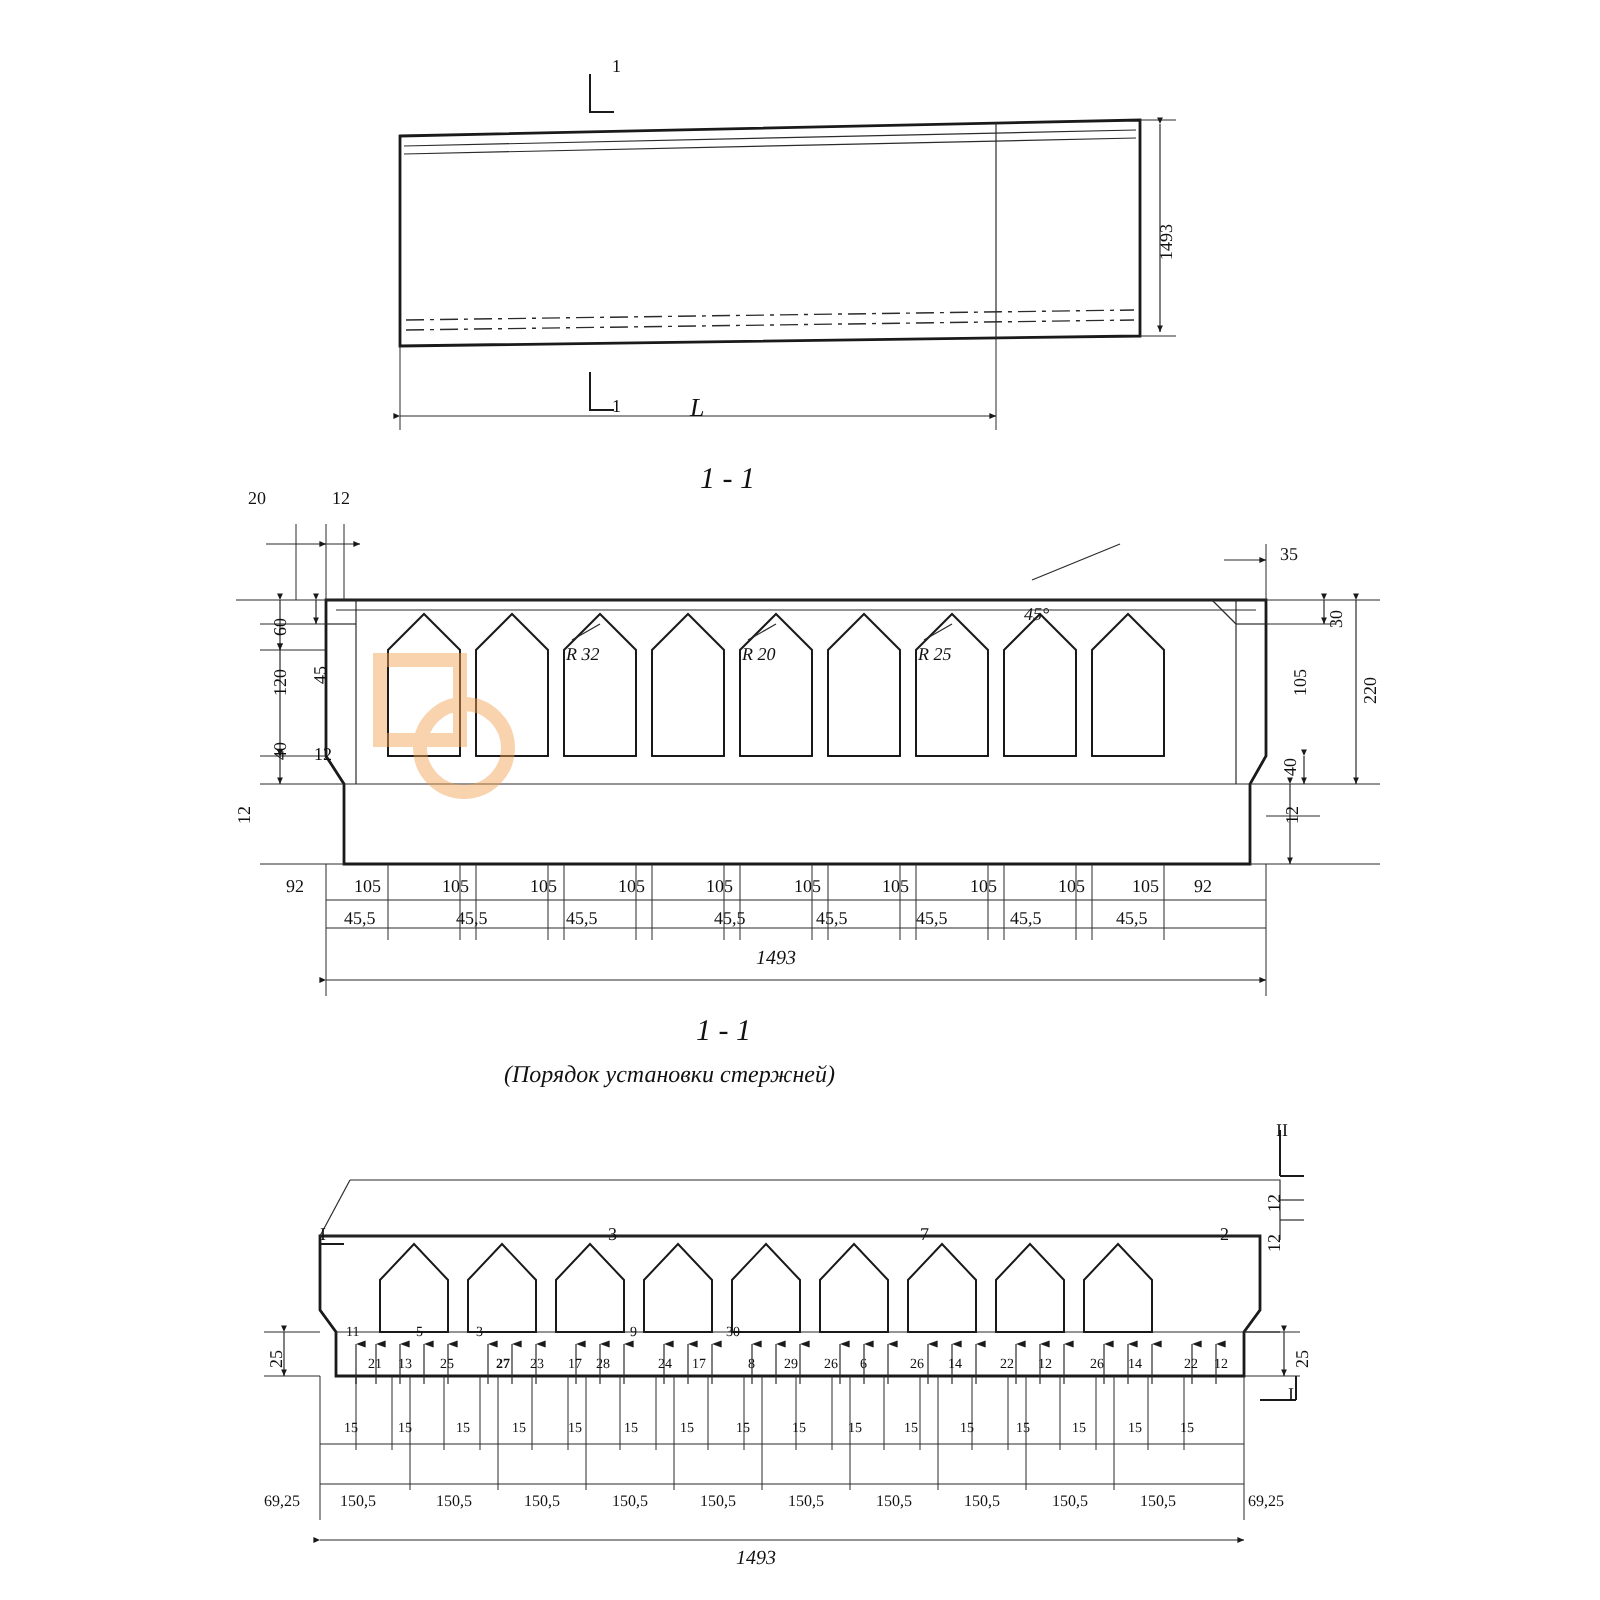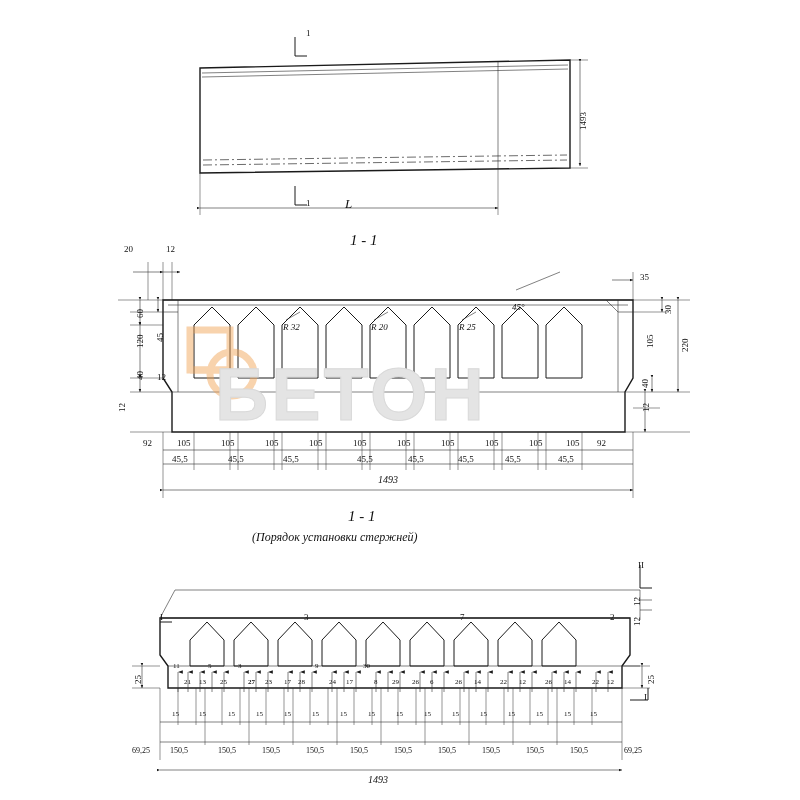--- a/index.html
+++ b/index.html
@@ -387,15 +387,14 @@
 
 <div class="wm">
   <svg viewBox="0 0 470 130" style="width:470px;height:130px;">
     <g fill="none" stroke="#f0a050" stroke-width="7" opacity="0.85">
       <path d="M20,70 L20,30 L60,30 L60,70 Z"></path>
       <path d="M20,70 L60,70"></path>
       <circle cx="62" cy="74" r="22" fill="none" stroke="#f0a050" stroke-width="7"></circle>
     </g>
   </svg>
 </div>
-<div class="wm-text2">БЕТОН</div>
 
 </div>
 
 </body></html>

